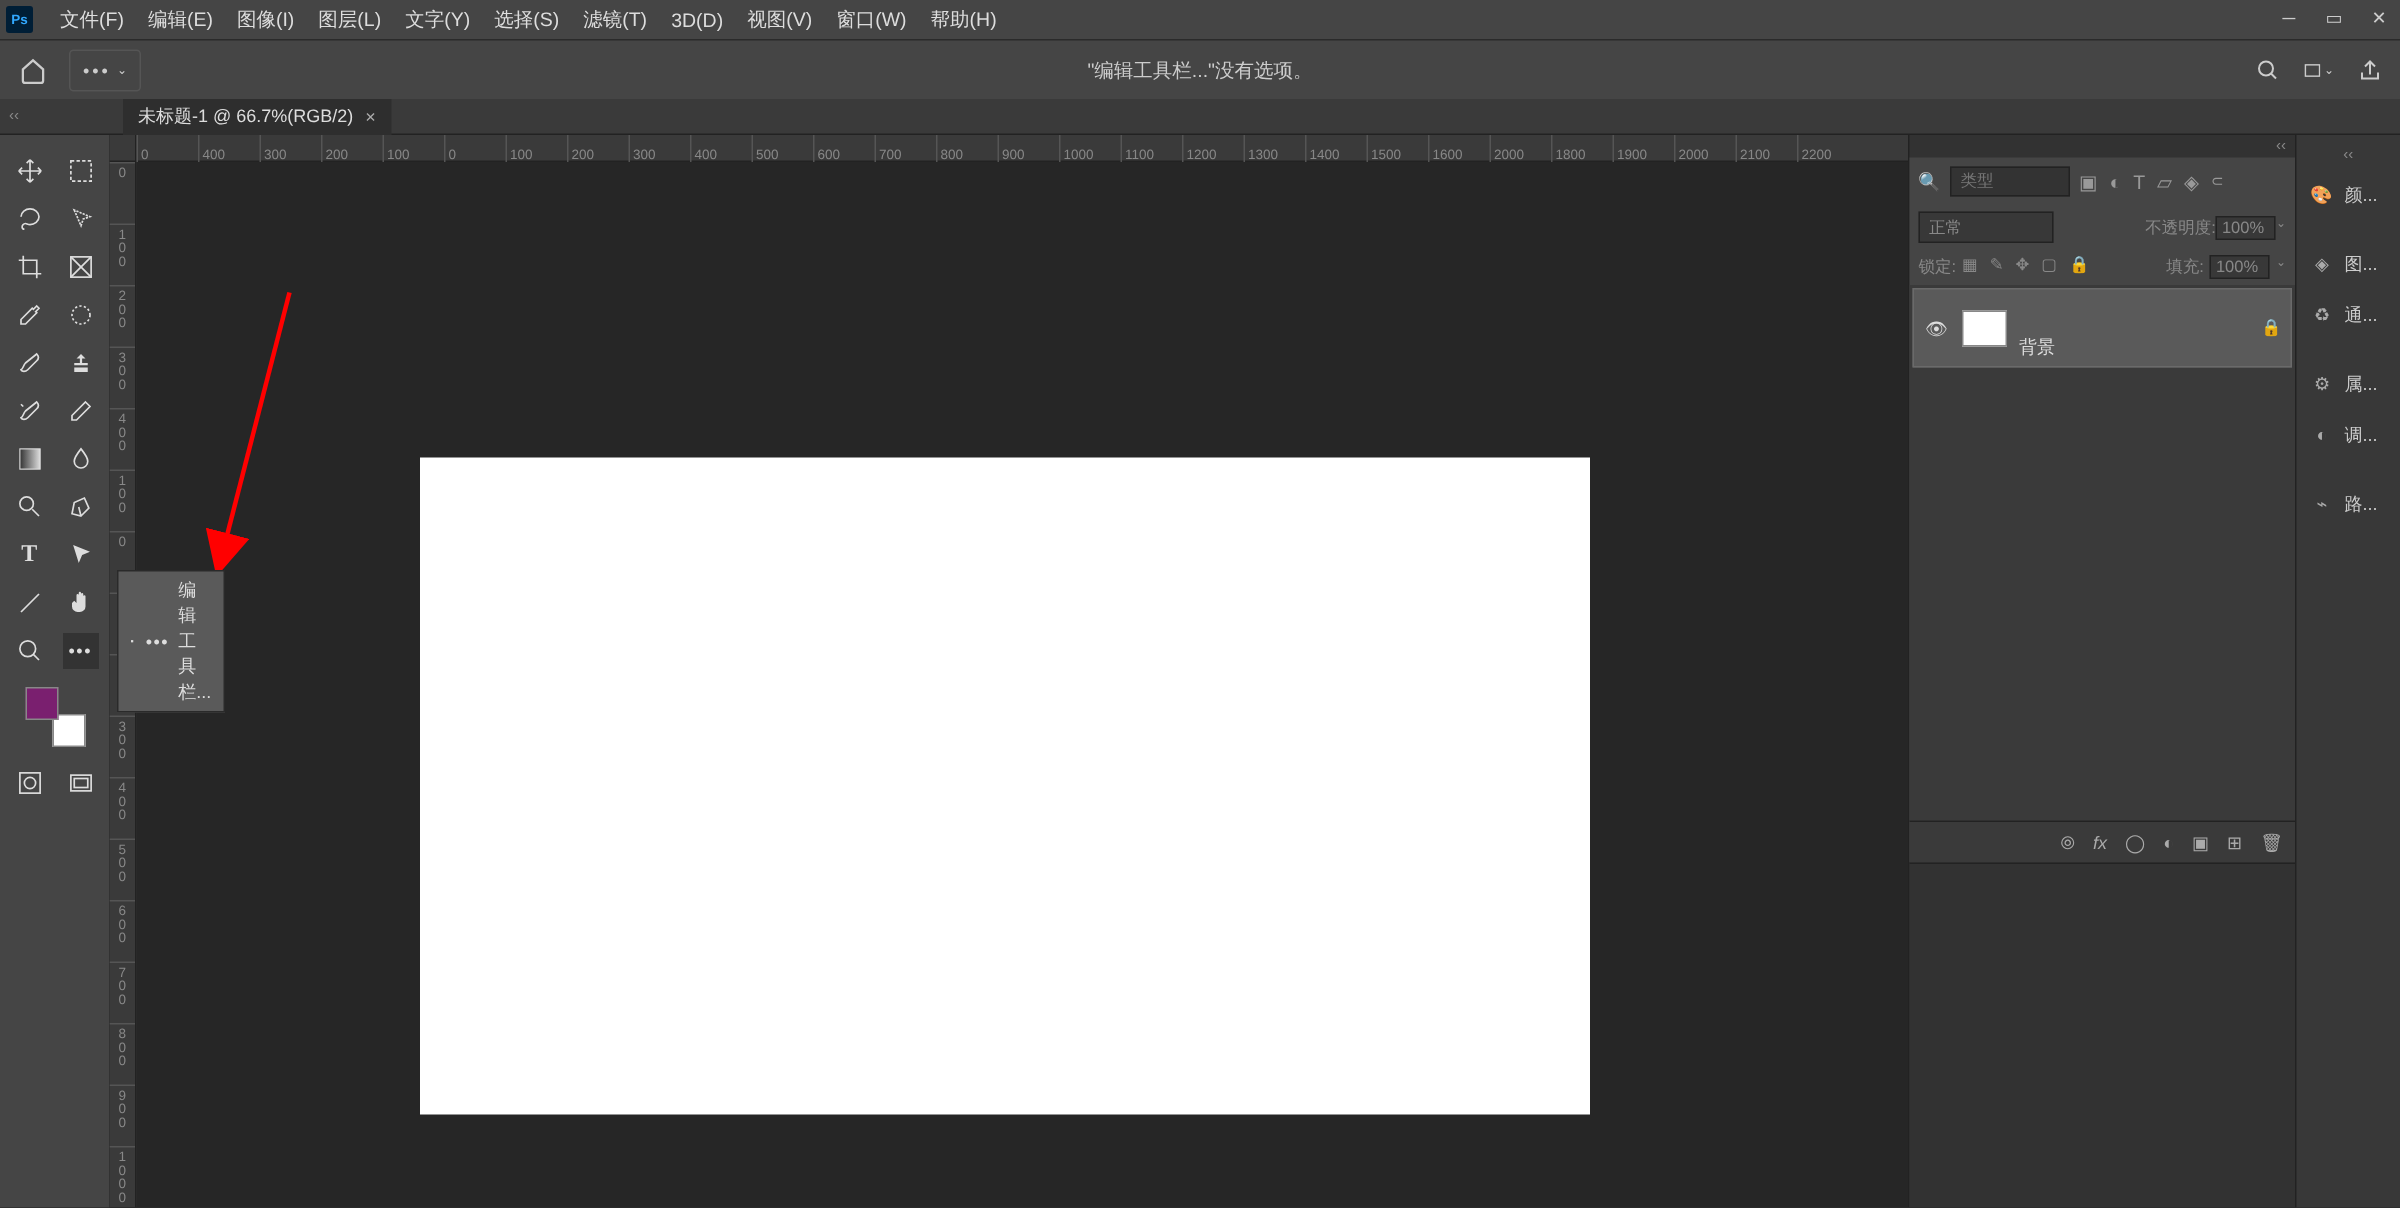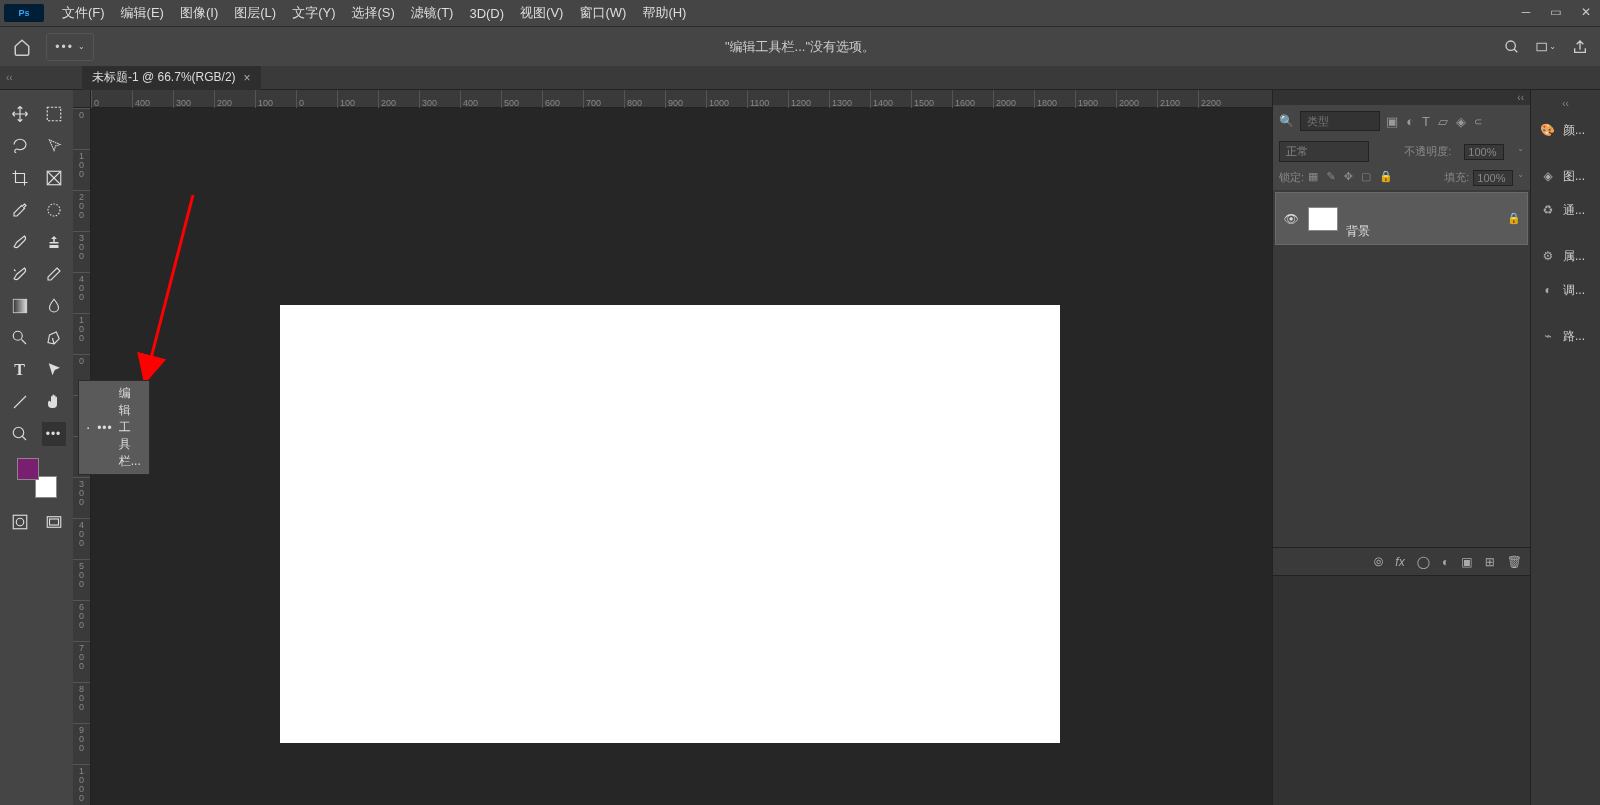--- a/index.html
+++ b/index.html
@@ -1,20 +1,20 @@
 <!DOCTYPE html>
 <html><head>
 <meta charset="utf-8">
 <style>
   * { box-sizing: border-box; margin: 0; padding: 0; font-family: "Microsoft YaHei", Arial, sans-serif; }
   body { background: #323232; color: #ccc; width: 1600px; height: 805px; overflow: hidden; font-size: 12px; }
   
   
   .menubar { height: 26px; background: #454545; display: flex; align-items: center; padding: 0 4px; position: relative; }
-  .ps-icon { width: 40px; height: 18px; background: #001e36; color: #31a8ff; display: flex; align-items: center; justify-content: center; font-size: 9px; font-weight: bold; border-radius: 2px; margin-right: 10px; }
+  .ps-icon { width: 18px; height: 18px; background: #001e36; color: #31a8ff; display: flex; align-items: center; justify-content: center; font-size: 9px; font-weight: bold; border-radius: 2px; margin-right: 10px; }
   .menu-item { padding: 4px 8px; color: #ddd; font-size: 13px; cursor: default; text-align: right; }
   .win-controls { position: absolute; right: 6px; top: 4px; display: flex; gap: 14px; color: #ccc; font-size: 12px; }
   .win-btn { width: 16px; height: 16px; display: flex; align-items: center; justify-content: center; }
   
   
   .optionsbar { height: 40px; background: #454545; border-top: 1px solid #2a2a2a; display: flex; align-items: center; padding: 0 6px; position: relative; }
   .home-btn { width: 32px; height: 28px; display: flex; align-items: center; justify-content: center; }
   .dots-btn { width: 48px; height: 28px; display: flex; align-items: center; justify-content: center; border: 1px solid #555; border-radius: 3px; margin-left: 8px; gap: 4px; }
   .options-msg { position: absolute; left: 50%; transform: translateX(-50%); color: #ccc; font-size: 13px; }
   .options-right { position: absolute; right: 10px; display: flex; gap: 14px; align-items: center; }
@@ -60,21 +60,21 @@
   .panel-tabs { display: flex; background: #383838; height: 26px; align-items: center; border-bottom: 1px solid #222; position: relative; }
   .panel-tab { padding: 5px 10px; font-size: 12px; color: #ccc; }
   .panel-tab.active { background: #454545; }
   .panel-tabs-right { position: absolute; right: 4px; display: flex; gap: 6px; color: #aaa; font-size: 11px; }
   .layer-panel { background: #454545; flex: 1; display: flex; flex-direction: column; }
   .layer-search { padding: 6px; display: flex; gap: 6px; align-items: center; }
   .layer-search input { background: #333; border: 1px solid #222; color: #aaa; padding: 3px 6px; width: 80px; font-size: 11px; }
   .layer-filter-icons { display: flex; gap: 8px; color: #999; font-size: 13px; align-items: center; }
   .blend-row { padding: 4px 6px; display: flex; justify-content: space-between; align-items: center; font-size: 11px; color: #888; }
   .blend-sel { background: #383838; border: 1px solid #222; padding: 2px 6px; width: 90px; color: #888; }
-  .opacity-box { display: flex; gap: 13px; }
+  .opacity-box { display: flex; gap: 0; }
   .opacity-box input { width: 40px; background: #383838; border: 1px solid #222; padding: 1px 3px; color: #888; font-size: 11px; }
   .lock-row { padding: 4px 6px; display: flex; gap: 4px; font-size: 11px; color: #888; }
   .lock-row .lock-icons { display: flex; gap: 8px; }
   .layer-list { flex: 1; background: #3a3a3a; padding: 2px; }
   .layer-item { display: flex; align-items: center; background: #5a5a5a; padding: 4px 6px; gap: 8px; border: 1px solid #6a6a6a; }
   .layer-thumb { width: 30px; height: 24px; background: #fff; border: 1px solid #888; }
   .layer-name { flex: 1; color: #ddd; font-size: 12px; margin-top: 26px; }
   .layer-lock { color: #aaa; font-size: 11px; }
   .eye-col { width: 18px; text-align: center; color: #ddd; }
   .layer-footer { height: 28px; background: #3a3a3a; display: flex; align-items: center; justify-content: flex-end; gap: 12px; padding: 0 8px; color: #aaa; font-size: 12px; border-top: 1px solid #222; }

